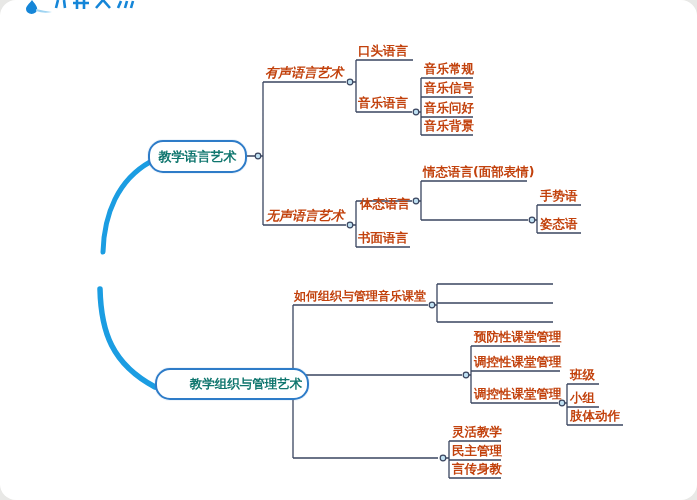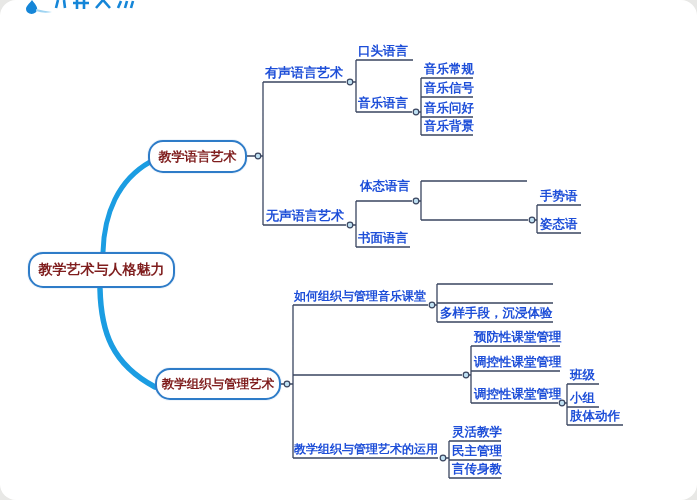--- a/index.html
+++ b/index.html
@@ -1,29 +1,29 @@
 <!DOCTYPE html>
 <html><head>
 <meta charset="utf-8">
 <style>
   html,body{margin:0;padding:0;}
   body{background:#e8e8e6;font-family:"DejaVu Sans","Liberation Sans",sans-serif;}
   #stage{position:relative;width:697px;height:500px;background:#e8e8e6;overflow:hidden;}
   #card{position:absolute;left:0;top:0;width:697px;height:500px;background:#ffffff;border-radius:16px;}
   svg{position:absolute;left:0;top:0;}
-  .lbl{position:absolute;white-space:nowrap;font-weight:bold;color:#1d4ed8;line-height:14px;letter-spacing:0px;}
-  .l13{font-size:13px;}
+  .lbl{position:absolute;white-space:nowrap;font-weight:bold;color:#c2410c;line-height:14px;letter-spacing:0px;}
+  .l13{font-size:13px;font-style:italic;}
   .l12{font-size:12.5px;}
   .l11{font-size:12px;}
   .box{position:absolute;background:#ffffff;border:2px solid #2e7cc8;border-radius:15px;
-       display:flex;align-items:center;justify-content:center;font-weight:bold;color:#7f1d1d;
+       display:flex;align-items:center;justify-content:center;font-weight:bold;color:#0f766e;
        box-shadow:0 0 0 1px rgba(46,124,200,0.08);}
   .root{left:28px;top:252px;width:143px;height:32px;font-size:14px;border-width:2px;}
   .b1{left:148px;top:140px;width:95px;height:29px;font-size:13px;}
-  .b2{left:155px;top:368px;width:122px;height:28px;font-size:12.5px;}
+  .b2{left:155px;top:368px;width:122px;height:28px;font-size:12.5px;padding-left:28px;}
   .watermark{position:absolute;left:18px;top:0px;}
 </style>
 </head>
 <body>
 
 <div id="stage">
   <div id="card">
 
     <svg class="watermark" width="150" height="16" viewBox="0 0 150 16">
       <path d="M14 0 C11 4 8 6 8 9 a5.6 5 0 0 0 11.2 0 C19.2 6 17 4 14 0 Z" fill="#1586d8"></path>
@@ -68,44 +68,42 @@
         <circle cx="416" cy="201" r="2.8"></circle>
         <circle cx="532" cy="220" r="2.8"></circle>
         <circle cx="287" cy="384" r="2.8"></circle>
         <circle cx="432" cy="305" r="2.8"></circle>
         <circle cx="466" cy="375" r="2.8"></circle>
         <circle cx="562" cy="403" r="2.8"></circle>
         <circle cx="443" cy="458" r="2.8"></circle>
       </g>
     </svg>
 
-    <div class="box root">教学艺术与人格魅力</div>
     <div class="box b1">教学语言艺术</div>
     <div class="box b2">教学组织与管理艺术</div>
 
     <div class="lbl l13" style="left:265px;top:66px">有声语言艺术</div>
     <div class="lbl l12" style="left:358px;top:44px">口头语言</div>
     <div class="lbl l12" style="left:358px;top:96px">音乐语言</div>
     <div class="lbl l12" style="left:424px;top:62px">音乐常规</div>
     <div class="lbl l12" style="left:424px;top:81px">音乐信号</div>
     <div class="lbl l12" style="left:424px;top:101px">音乐问好</div>
     <div class="lbl l12" style="left:424px;top:119px">音乐背景</div>
     <div class="lbl l13" style="left:266px;top:209px">无声语言艺术</div>
-    <div class="lbl l12" style="left:360px;top:179px">体态语言</div>
+    <div class="lbl l12" style="left:360px;top:197px">体态语言</div>
+    <div class="lbl l12" style="left:423px;top:165px">情态语言(面部表情)</div>
     <div class="lbl l12" style="left:540px;top:189px">手势语</div>
     <div class="lbl l12" style="left:540px;top:217px">姿态语</div>
     <div class="lbl l12" style="left:358px;top:231px">书面语言</div>
 
     <div class="lbl l11" style="left:294px;top:289px">如何组织与管理音乐课堂</div>
-    <div class="lbl l12" style="left:440px;top:306px">多样手段，沉浸体验</div>
     <div class="lbl l12" style="left:474px;top:330px">预防性课堂管理</div>
     <div class="lbl l12" style="left:474px;top:355px">调控性课堂管理</div>
     <div class="lbl l12" style="left:474px;top:387px">调控性课堂管理</div>
     <div class="lbl l12" style="left:570px;top:368px">班级</div>
     <div class="lbl l12" style="left:570px;top:391px">小组</div>
     <div class="lbl l12" style="left:570px;top:409px">肢体动作</div>
-    <div class="lbl l11" style="left:294px;top:442px">教学组织与管理艺术的运用</div>
     <div class="lbl l12" style="left:452px;top:425px">灵活教学</div>
     <div class="lbl l12" style="left:452px;top:444px">民主管理</div>
     <div class="lbl l12" style="left:452px;top:462px">言传身教</div>
 
   </div>
 </div>
 
 </body></html>

